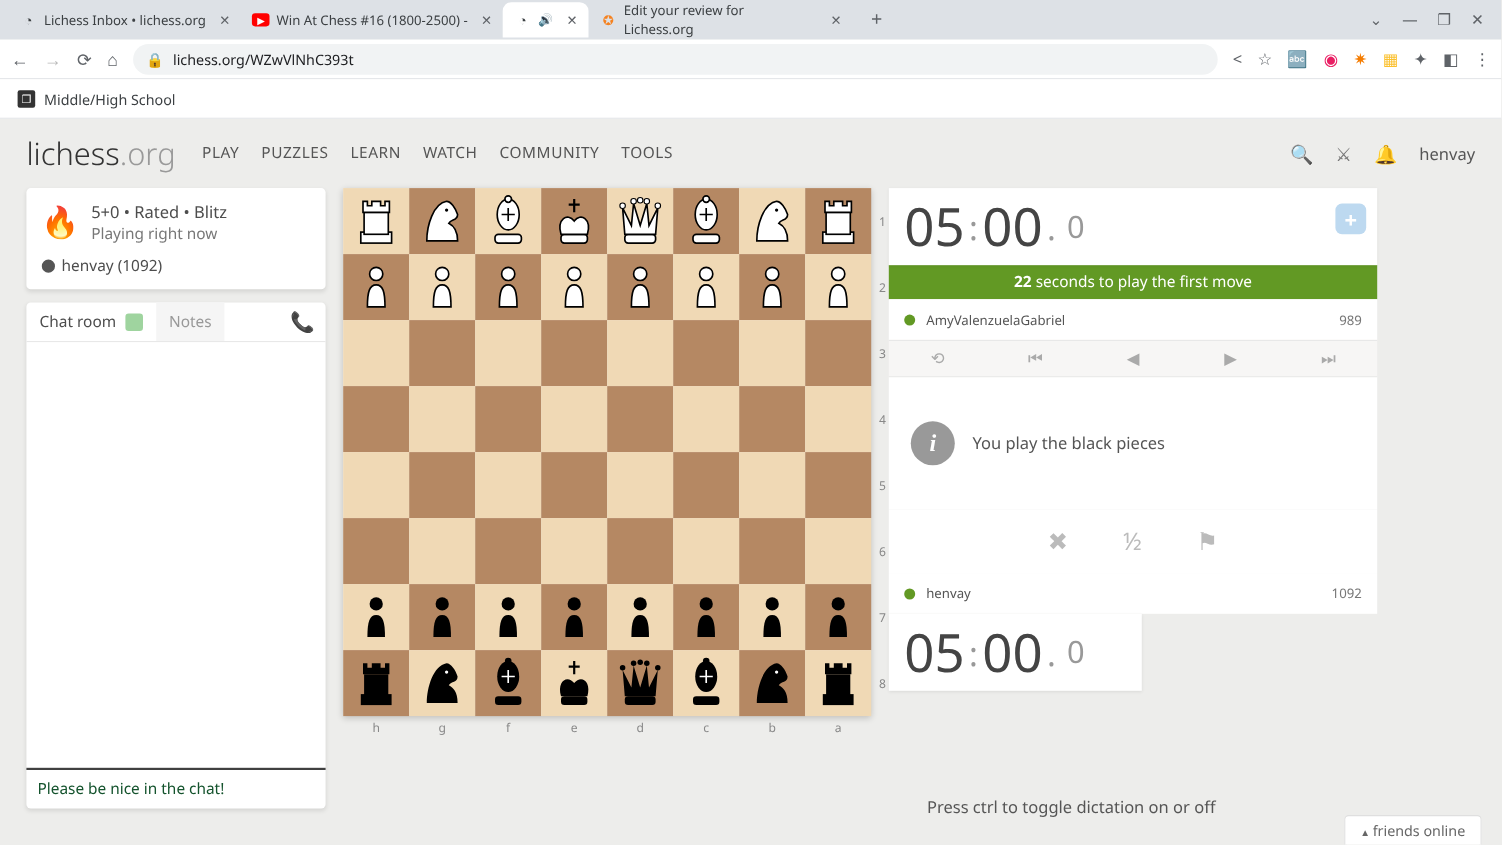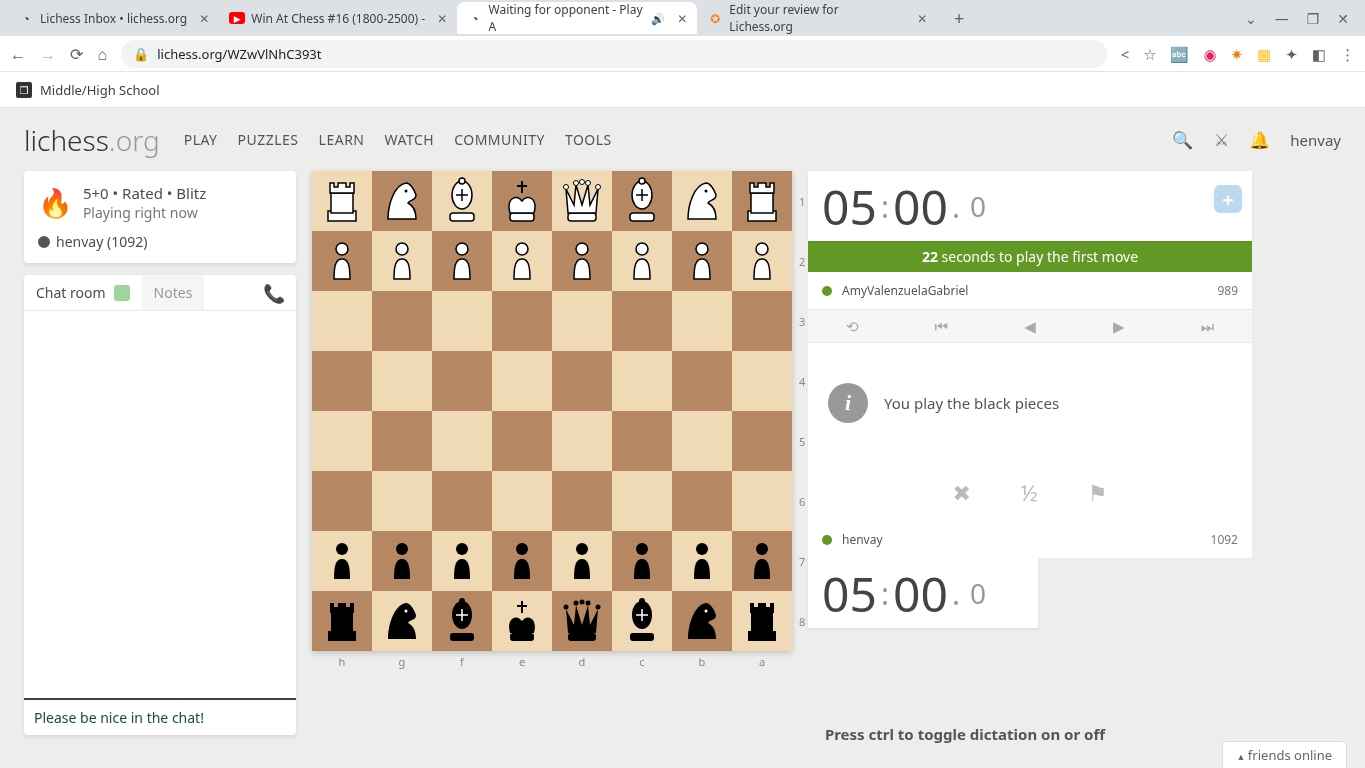--- a/index.html
+++ b/index.html
@@ -85,41 +85,40 @@
 .rating-r { margin-left:auto; color:#777; }
 
 .move-nav { background:#f7f6f5; display:flex; height:34px; border-top:1px solid #e8e8e8; border-bottom:1px solid #e8e8e8; }
 .move-nav div { flex:1; display:flex; align-items:center; justify-content:center; color:#aaa; font-size:15px; }
 
 .info-box { background:#fff; padding:28px 20px; display:flex; align-items:center; gap:16px; color:#555; font-size:15px; min-height:120px; }
 .info-circle { width:40px; height:40px; border-radius:50%; background:#999; color:#fff; display:flex; align-items:center; justify-content:center; font-style:italic; font-weight:bold; font-size:22px; font-family:Georgia,serif; }
 
 .action-row { background:#fff; display:flex; justify-content:center; gap:50px; padding:14px 0; color:#bbb; font-size:22px; }
 
-.dictation { position:absolute; bottom:24px; right:260px; font-size:15px; color:#555; font-weight:bold; }
+.dictation { position:absolute; bottom:24px; right:260px; font-size:15px; color:#555; font-weight:normal; }
 .friends { position:absolute; bottom:0; right:18px; background:#fff; padding:4px 14px; font-size:13px; color:#666; border:1px solid #ddd; border-bottom:none; border-radius:4px 4px 0 0; }
 .friends::before { content:"▲ "; font-size:9px; }
 </style>
 </head>
 <body>
 
 <div class="browser-chrome">
   <div class="tab">
       <span class="favicon">◔</span>
       <span>Lichess Inbox • lichess.org</span>
       <span class="close">✕</span>
     </div>
   <div class="tab">
       <span class="favicon" style="background:#f00;color:#fff;border-radius:3px;font-size:9px;width:16px;height:12px;">▶</span>
       <span>Win At Chess #16 (1800-2500) -</span>
       <span class="close">✕</span>
     </div>
   <div class="tab active">
       <span class="favicon">◔</span>
-      <span>Waiting for opponent - Play A</span>
       <span style="font-size:11px;">🔊</span>
       <span class="close">✕</span>
     </div>
   <div class="tab">
       <span class="favicon" style="color:#f58220;">✪</span>
       <span>Edit your review for Lichess.org</span>
       <span class="close">✕</span>
     </div>
   <div class="newtab">+</div>
   <div class="win-ctrl">

